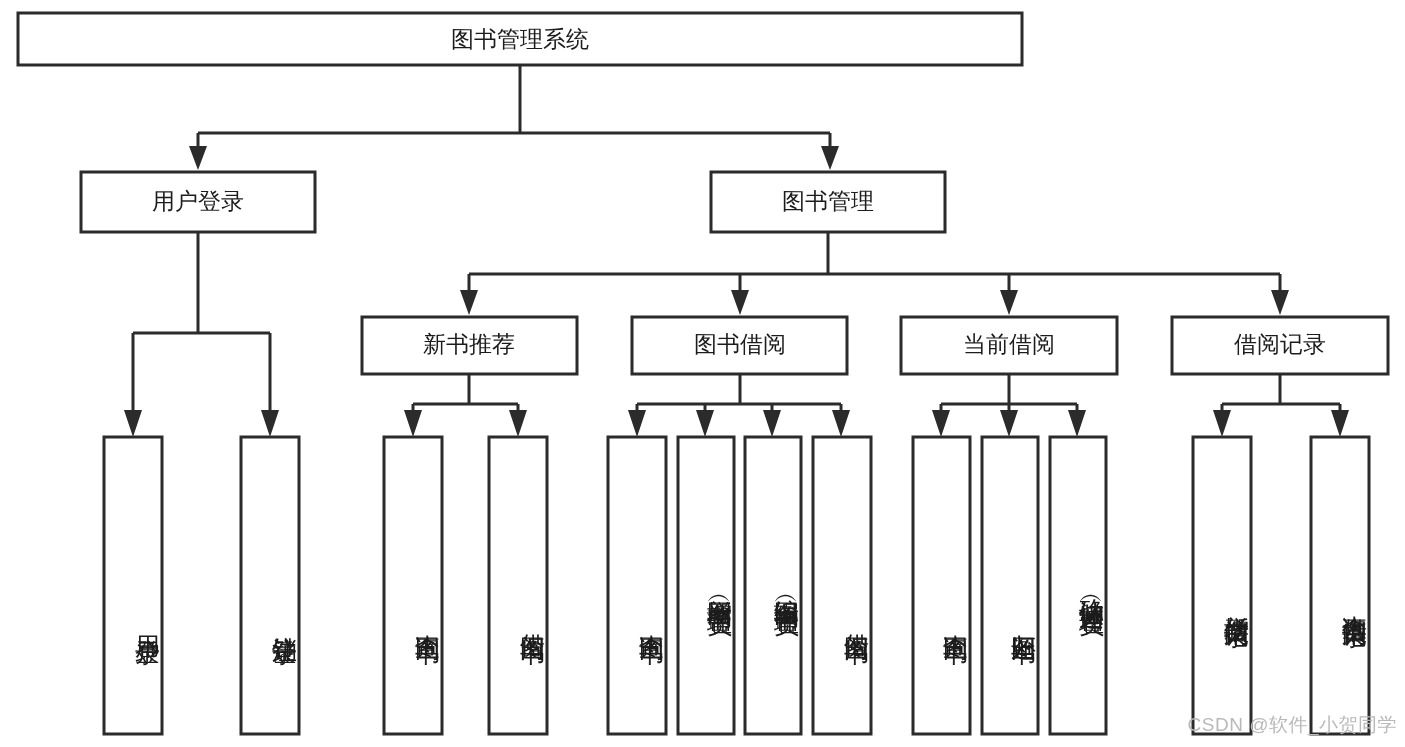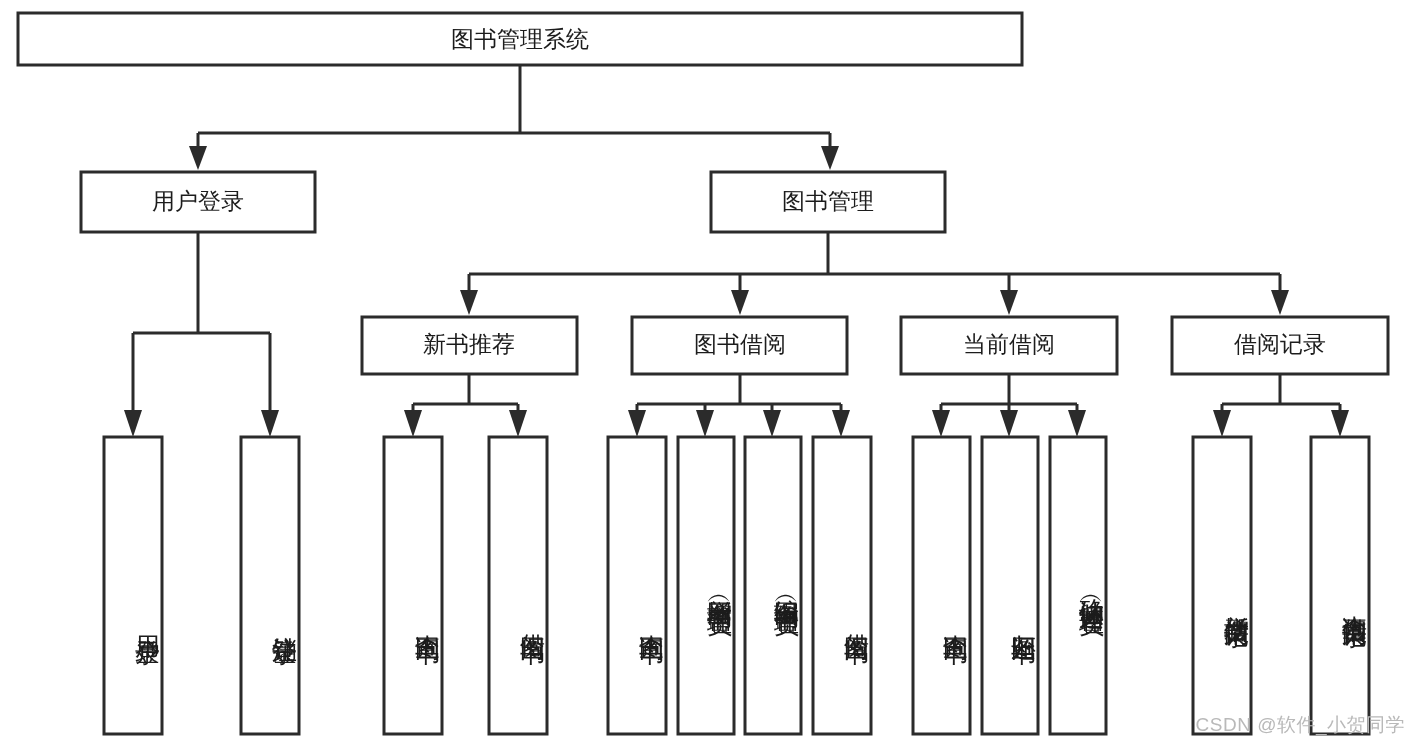--- a/index.html
+++ b/index.html
@@ -58,21 +58,21 @@
     color: #1c1c1c;
     letter-spacing: 2px;
     display: flex;
     align-items: flex-start;
     justify-content: center;
     white-space: nowrap;
     pointer-events: none;
   }
   .watermark {
     position: absolute;
-    right: 0;
+    right: 8px;
     bottom: 6px;
     font-family: "Liberation Sans", "DejaVu Sans", sans-serif;
     font-size: 19px;
     color: #b9b9b9;
     white-space: nowrap;
     letter-spacing: 0.5px;
   }
 </style>
 </head>
 <body>

